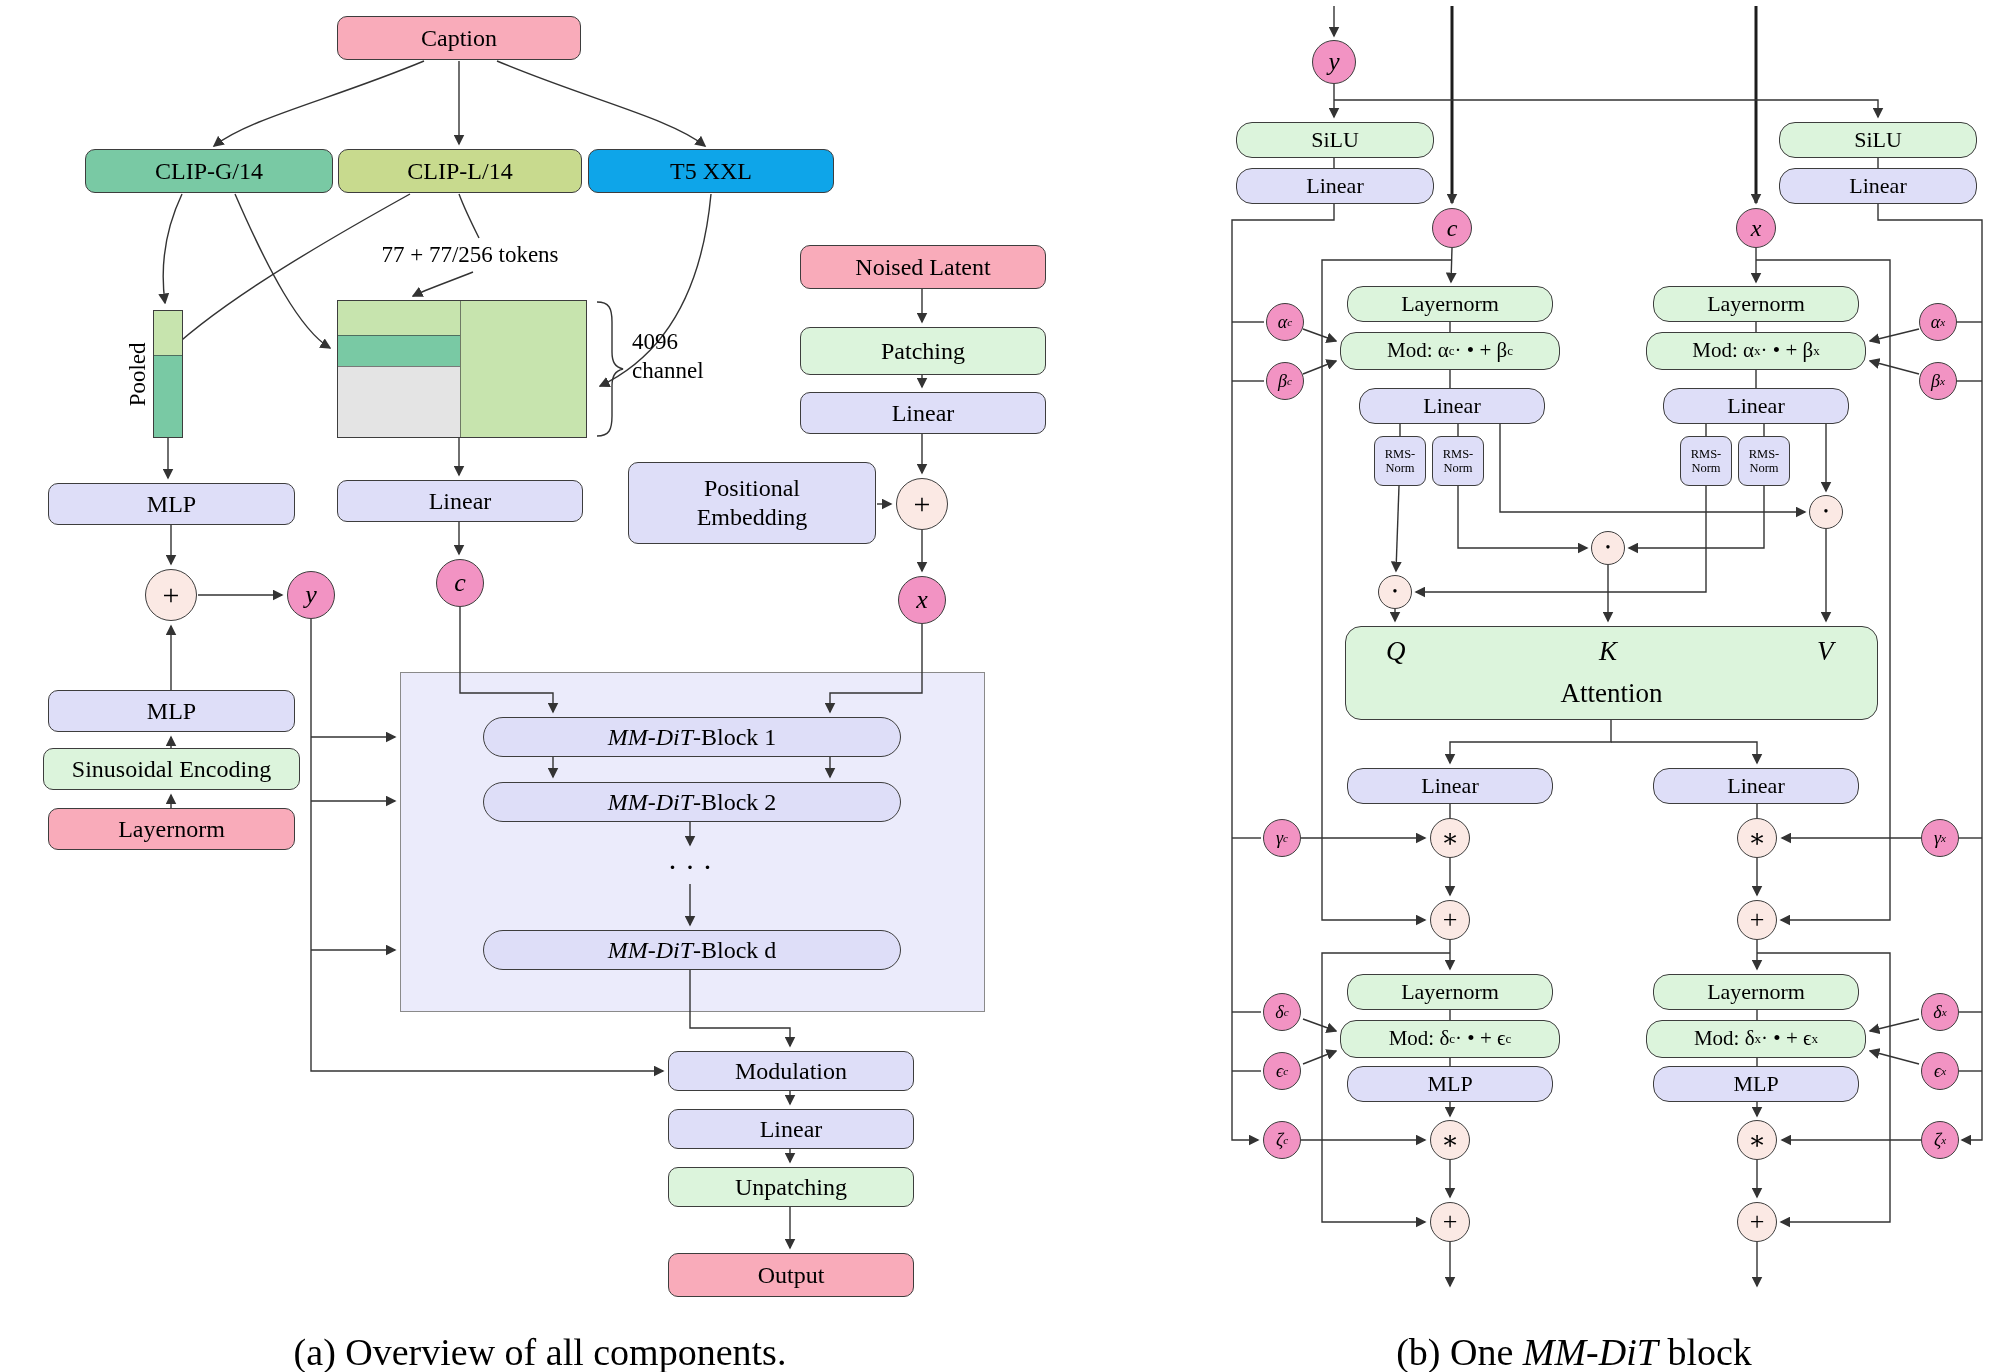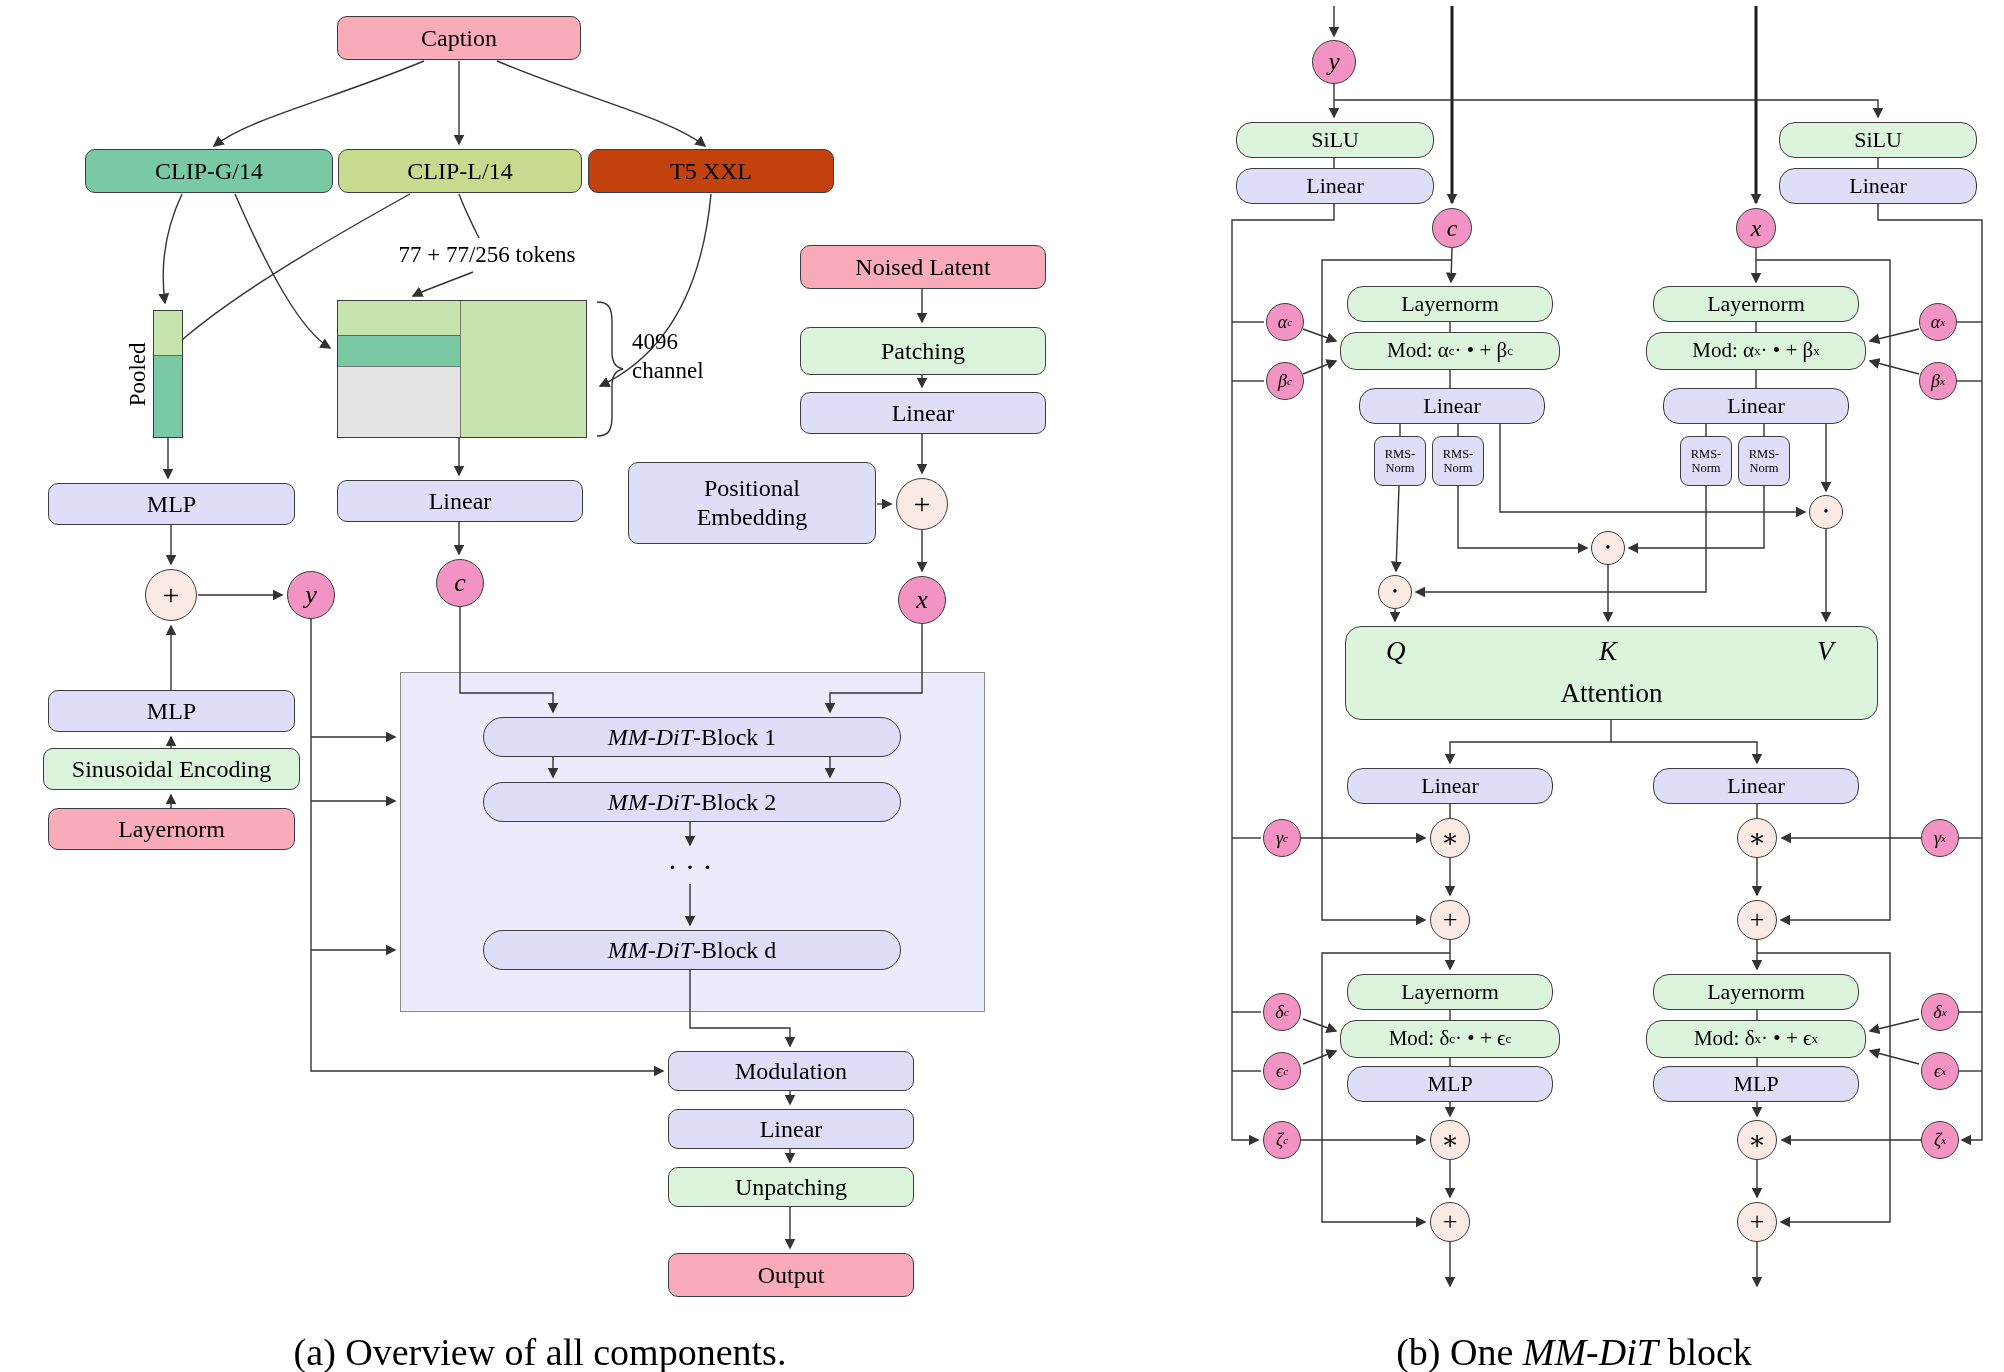--- a/index.html
+++ b/index.html
@@ -20,21 +20,21 @@
         border:1.4px solid #3d3d3d; border-radius:50%; }
   .label { position:absolute; font-size:23px; line-height:1.25; }
   .cap { position:absolute; text-align:center; font-size:38px; }
   .rot { transform:rotate(-90deg); }
   .grid { position:absolute; border:1.4px solid #3d3d3d; overflow:hidden; }
   .seg { position:absolute; border:1px solid rgba(50,50,50,.6); }
 
   .pk { background:#F9ABBA; }
   .tl { background:#79C9A4; }
   .yg { background:#C8DA8E; }
-  .tg { background:#c2410c;font-family:Liberation Serif, serif; }
+  .tg { background:#0ea5e9;font-family:Liberation Serif, serif; }
   .mt { background:#DCF4DC; }
   .pu { background:#DEDEF8; }
   .pc { background:#F293C3; }
   .oc { background:#FBE9E4; }
 
   .mvar { font-style:italic; }
   .gk { width:38px; height:38px; font-size:18px; font-style:italic; }
   .gk sub, .modbox sub { font-size:.62em; line-height:0; }
   .op { width:40px; height:40px; font-size:26px; }
   .odot { width:34px; height:34px; font-size:14px; }
@@ -170,21 +170,21 @@
       <path class="l" d="M 1757 1160 L 1757 1197"></path>
       <path class="l" d="M 1757 1242 L 1757 1286"></path>
     </g>
   </svg>
 
   <div class="n pk" style="left:337px;top:16px;width:244px;height:44px">Caption</div>
   <div class="n tl" style="left:85px;top:149px;width:248px;height:44px">CLIP-G/14</div>
   <div class="n yg" style="left:338px;top:149px;width:244px;height:44px">CLIP-L/14</div>
   <div class="n tg" style="left:588px;top:149px;width:246px;height:44px">T5 XXL</div>
 
-  <div class="label" style="left:357px;top:241px;width:260px;text-align:center">77 + 77/256 tokens</div>
+  <div class="label" style="left:340px;top:241px;width:260px;text-align:center">77 + 77/256 tokens</div>
   <div class="label rot" style="left:98px;top:360px;width:80px;text-align:center">Pooled</div>
 
   <div class="grid" style="left:153px;top:310px;width:30px;height:128px">
     <div class="seg" style="left:-1px;top:-1px;width:30px;height:46px;background:#C7E4AE"></div>
     <div class="seg" style="left:-1px;top:44px;width:30px;height:84px;background:#79C9A4"></div>
   </div>
 
   <div class="grid" style="left:337px;top:300px;width:250px;height:138px">
     <div class="seg" style="left:-1px;top:-1px;width:124px;height:36px;background:#C7E4AE"></div>
     <div class="seg" style="left:-1px;top:34px;width:124px;height:32px;background:#79C9A4"></div>

